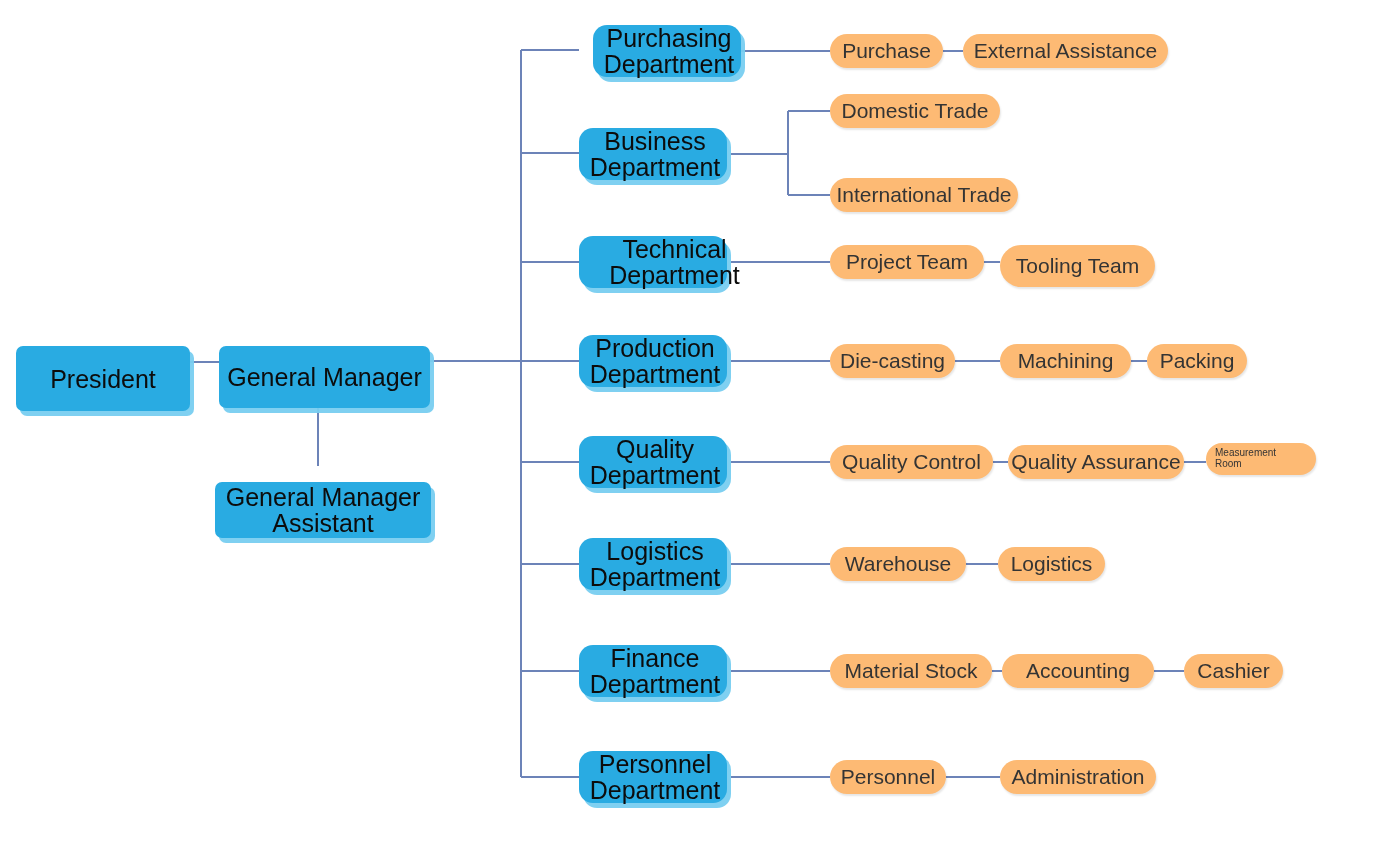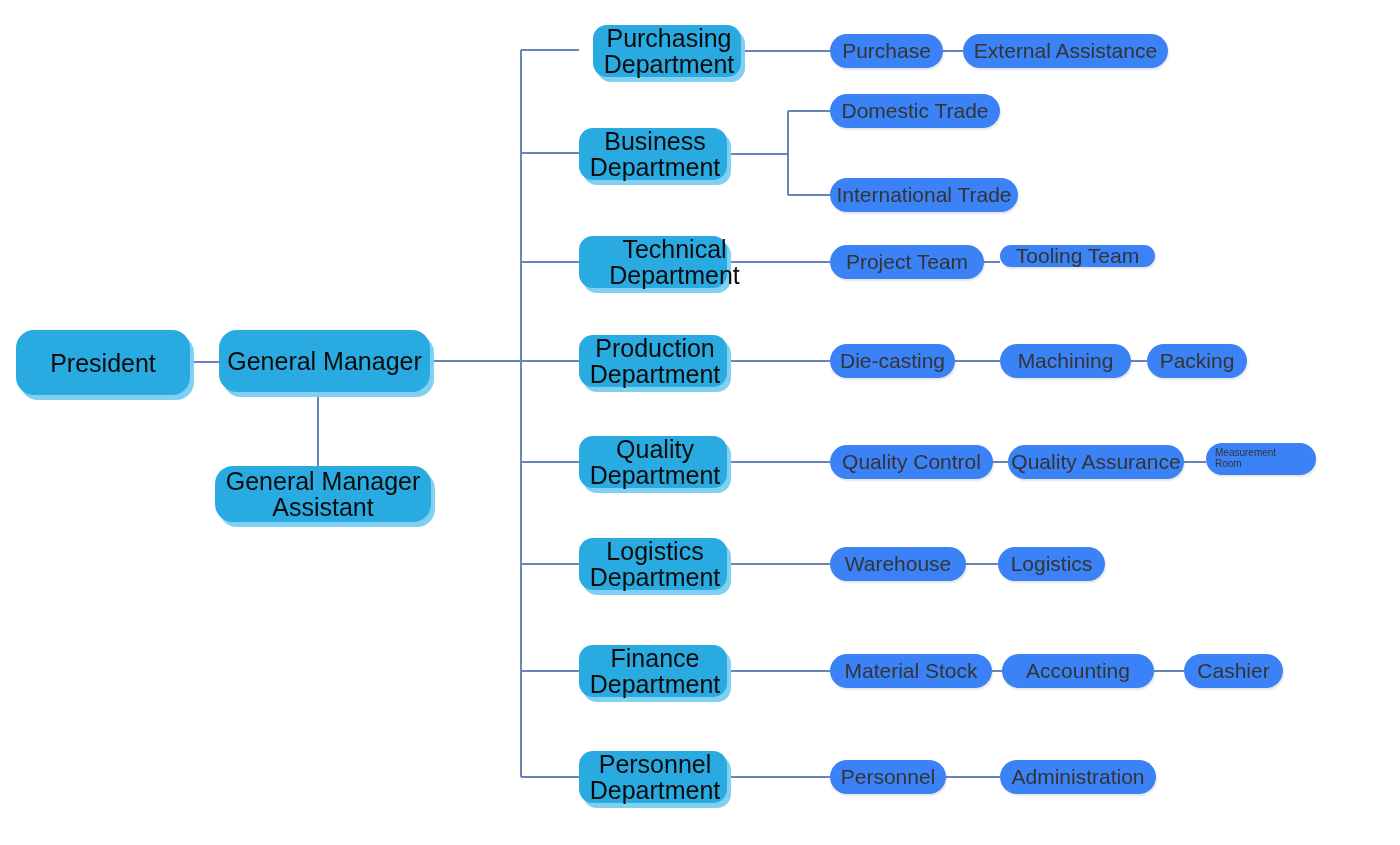--- a/index.html
+++ b/index.html
@@ -44,35 +44,36 @@
     box-shadow: 4px 5px 0 0 rgba(120, 205, 240, 0.95);
   }
   .blue .label {
     color: #0c0c0c;
     line-height: 1.04;
     font-weight: 400;
   }
 
   
   .exec {
-    border-radius: 18px;
+    border-radius: 7px;
+    margin-top: 16px;
   }
   .exec .label { font-size: 25px; }
 
   
   .dept .label {
     font-size: 25px;
     position: relative;
     z-index: 3;
     left: 2px;
   }
 
   
   .gray {
-    background: #3b82f6;
+    background: #fdba74;
     border-radius: 22px;
     color: #333333;
     box-shadow: 1px 2px 2px rgba(0,0,0,0.10);
   }
   .gray .label {
     font-size: 21px;
     line-height: 1.05;
     color: #343434;
   }
   .gray.small .label {
@@ -202,21 +203,21 @@
   <div class="node gray" style="left:830px; top:94px; width:170px; height:34px;">
     <span class="label">Domestic Trade</span>
   </div>
   <div class="node gray" style="left:830px; top:178px; width:188px; height:34px;">
     <span class="label">International Trade</span>
   </div>
 
   <div class="node gray" style="left:830px; top:245px; width:154px; height:34px;">
     <span class="label">Project Team</span>
   </div>
-  <div class="node gray" style="left:1000px; top:245px; width:155px; height:22px;">
+  <div class="node gray" style="left:1000px; top:245px; width:155px; height:42px;">
     <span class="label">Tooling Team</span>
   </div>
 
   <div class="node gray" style="left:830px; top:344px; width:125px; height:34px;">
     <span class="label">Die-casting</span>
   </div>
   <div class="node gray" style="left:1000px; top:344px; width:131px; height:34px;">
     <span class="label">Machining</span>
   </div>
   <div class="node gray" style="left:1147px; top:344px; width:100px; height:34px;">

